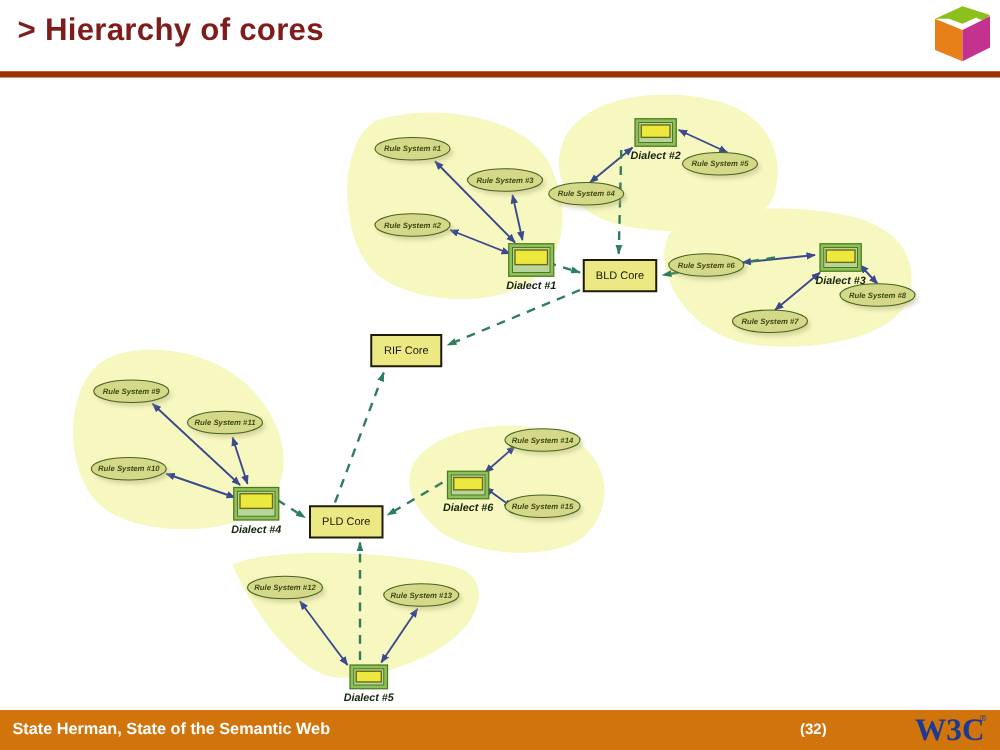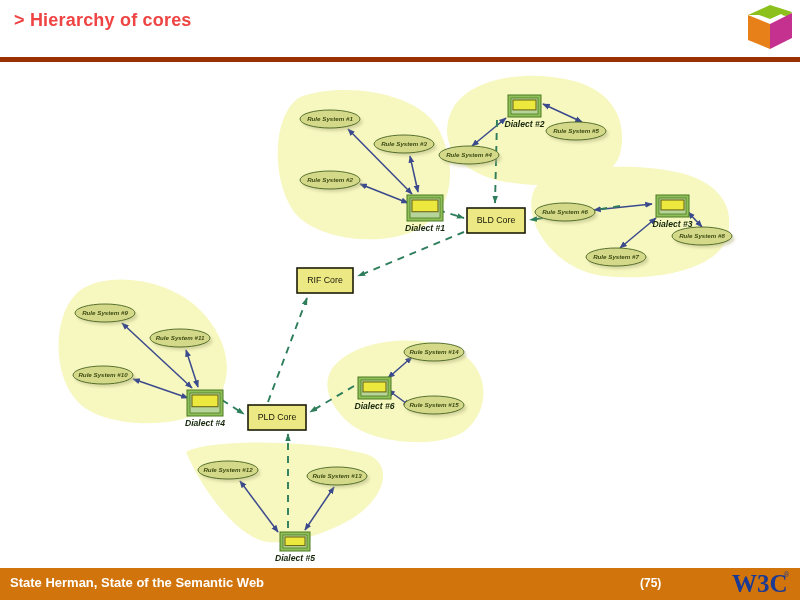--- a/index.html
+++ b/index.html
@@ -16,22 +16,22 @@
   }
 
   
   #header {
     position: absolute; left: 0; top: 0;
     width: 800px; height: 57px;
     background: #ffffff;
   }
   #slide-title {
     position: absolute; left: 14px; top: 10px;
-    font-size: 18px; font-weight: bold;
-    color: #ef4444;
+    font-size: 25px; font-weight: bold;
+    color: #7f1d1d;
     letter-spacing: 0.2px;
     white-space: nowrap;
   }
   #header-rule {
     position: absolute; left: 0; top: 57px;
     width: 800px; height: 5px;
     background: #9b3002;
   }
 
   
@@ -326,20 +326,20 @@
           <g>
             <rect class="core-box" x="248" y="343" width="58" height="25"></rect>
             <text class="core-text" x="277" y="356">PLD Core</text>
           </g>
         </g>
     </svg>
   </div>
 
   <div id="footer">
     <div id="footer-text">State Herman, State of the Semantic Web</div>
-    <div id="footer-page">(75)</div>
+    <div id="footer-page">(32)</div>
   </div>
   <svg id="footer-w3c" viewBox="0 0 70 34">
     <text x="4" y="26" font-family="Liberation Serif, serif" font-size="25" font-weight="bold" fill="#1b3a93">W3C</text>
     <text x="56" y="11" font-family="Liberation Sans, sans-serif" font-size="7" fill="#1b3a93">®</text>
   </svg>
 
 </div>
 
 </body></html>

